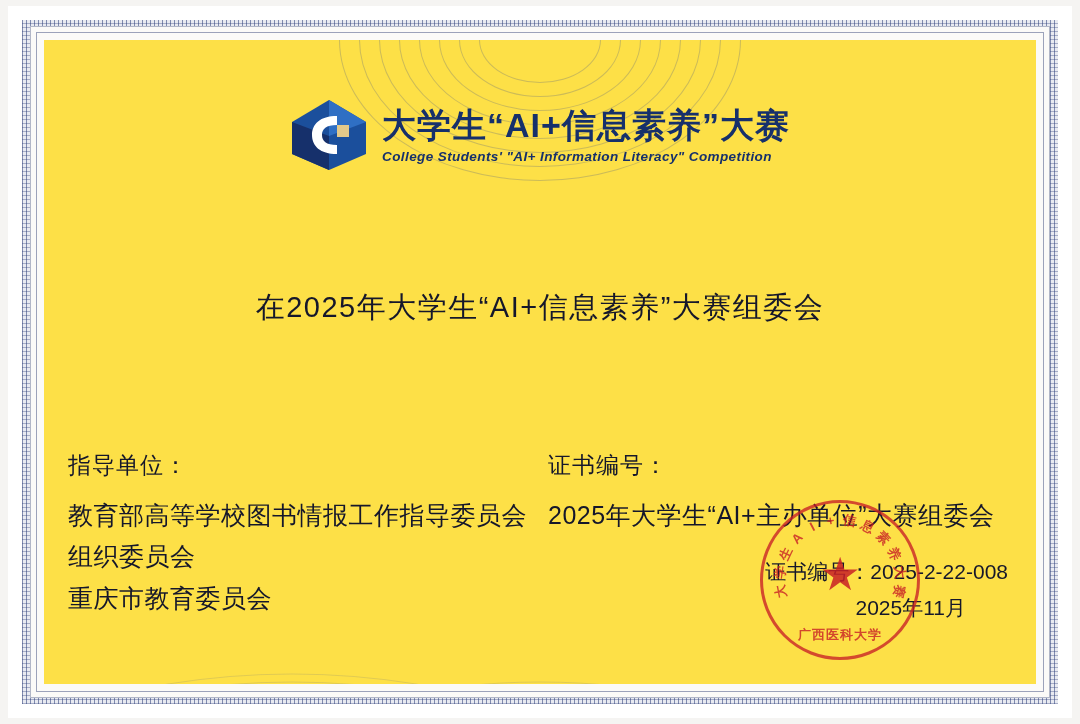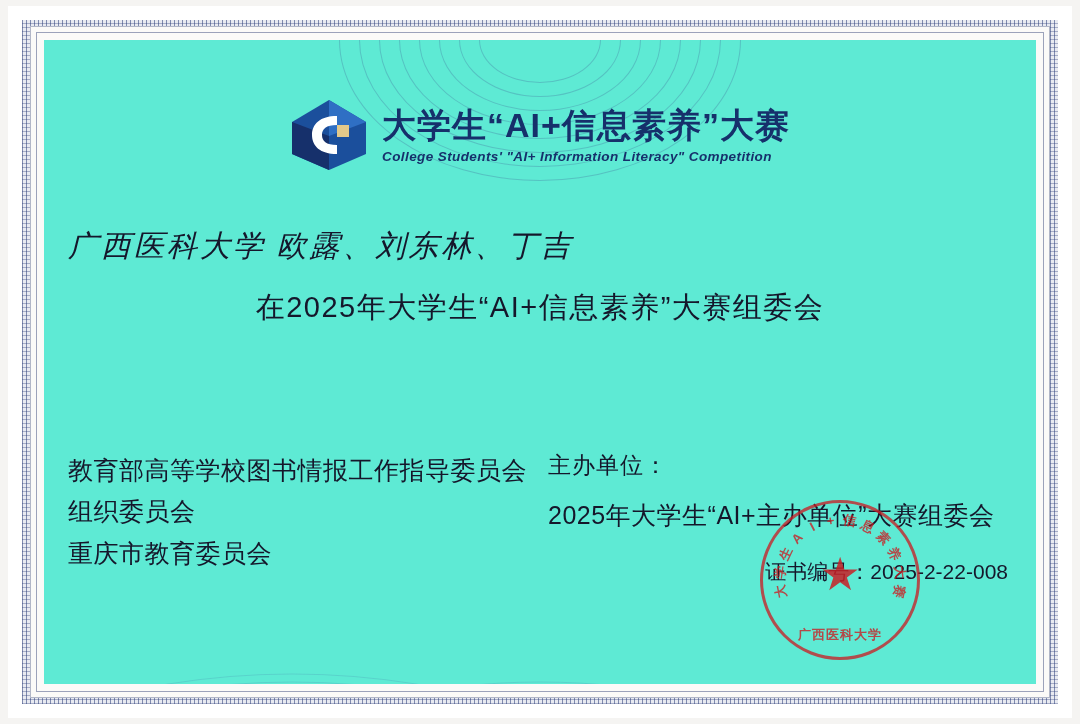--- a/index.html
+++ b/index.html
@@ -67,21 +67,21 @@
     border: 1px solid rgba(40,55,110,0.45);
     box-sizing: border-box;
     pointer-events: none;
   }
   .paper {
     position: absolute;
     left: 44px;
     top: 40px;
     right: 44px;
     bottom: 40px;
-    background: #5eead4;
+    background: #fde047;
     overflow: hidden;
   }
 
   
   .rosette {
     position: absolute;
     left: 50%;
     top: -150px;
     transform: translateX(-50%);
     width: 420px;
@@ -310,37 +310,38 @@
           <path d="M47 18 C30 18 22 26 22 37 C22 48 30 56 47 56 L47 47 C36 47 32 43 32 37 C32 31 36 27 47 27 Z" fill="#ffffff"></path>
           <rect x="47" y="27" width="12" height="12" fill="#e3c98a"></rect>
         </svg>
       </div>
       <div class="logo-texts">
         <div class="logo-cn">大学生“AI+信息素养”大赛</div>
         <div class="logo-en">College Students' "AI+ Information Literacy" Competition</div>
       </div>
     </div>
 
-    <div class="recipient-line">广西医科大学 欧露、刘东林、丁吉</div>
 
     <div class="event-line">在2025年大学生“AI+信息素养”大赛组委会</div>
 
 
     <div class="footer">
 
       <div class="col-left">
+        <div class="col-title">指导单位：</div>
         <div class="col-line">教育部高等学校图书情报工作指导委员会</div>
         <div class="col-line">组织委员会</div>
         <div class="col-line">重庆市教育委员会</div>
       </div>
 
       <div class="col-right">
-        <div class="col-title">主办单位：</div>
+        <div class="col-title">证书编号：</div>
         <div class="col-line">2025年大学生“AI+主办单位”大赛组委会</div>
         <div class="cert-no">证书编号：2025-2-22-008</div>
+        <div class="cert-date">2025年11月</div>
       </div>
 
     </div>
 
     <div class="seal">
       <div class="seal-ring"></div>
       <div class="seal-arc-text" id="seal-arc">
           <span style="transform: rotate(-190.833deg) translate(60px) rotate(90deg) translate(-50%, -50%);">大</span>
           <span style="transform: rotate(-172.5deg) translate(60px) rotate(90deg) translate(-50%, -50%);">学</span>
           <span style="transform: rotate(-154.167deg) translate(60px) rotate(90deg) translate(-50%, -50%);">生</span>

